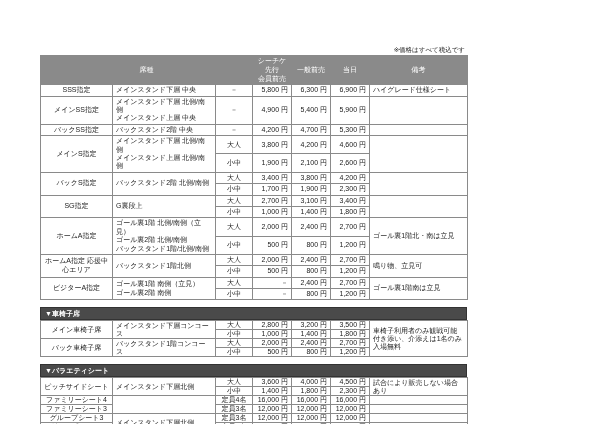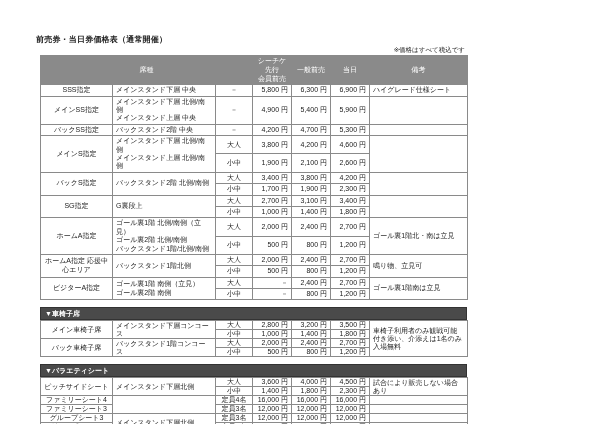--- a/index.html
+++ b/index.html
@@ -43,21 +43,20 @@
     width:427px; box-sizing:border-box; margin-top:7px;
     background:#4a4a4a; color:#ffffff; border:1px solid #333;
     font-size:7px; font-weight:bold; padding:1.5px 4px; line-height:1.1;
   }
 </style>
 </head>
 <body>
 
 <div class="canvas">
 
-  <div class="page-title">前売券・当日券価格表（通常開催）</div>
   <div class="tax-note">※価格はすべて税込です</div>
 
   <div class="tables-wrap">
 
     <table class="t t-main">
       <colgroup>
         <col style="width:72px">
           <col style="width:103px">
           <col style="width:37px">
         <col style="width:39px">

